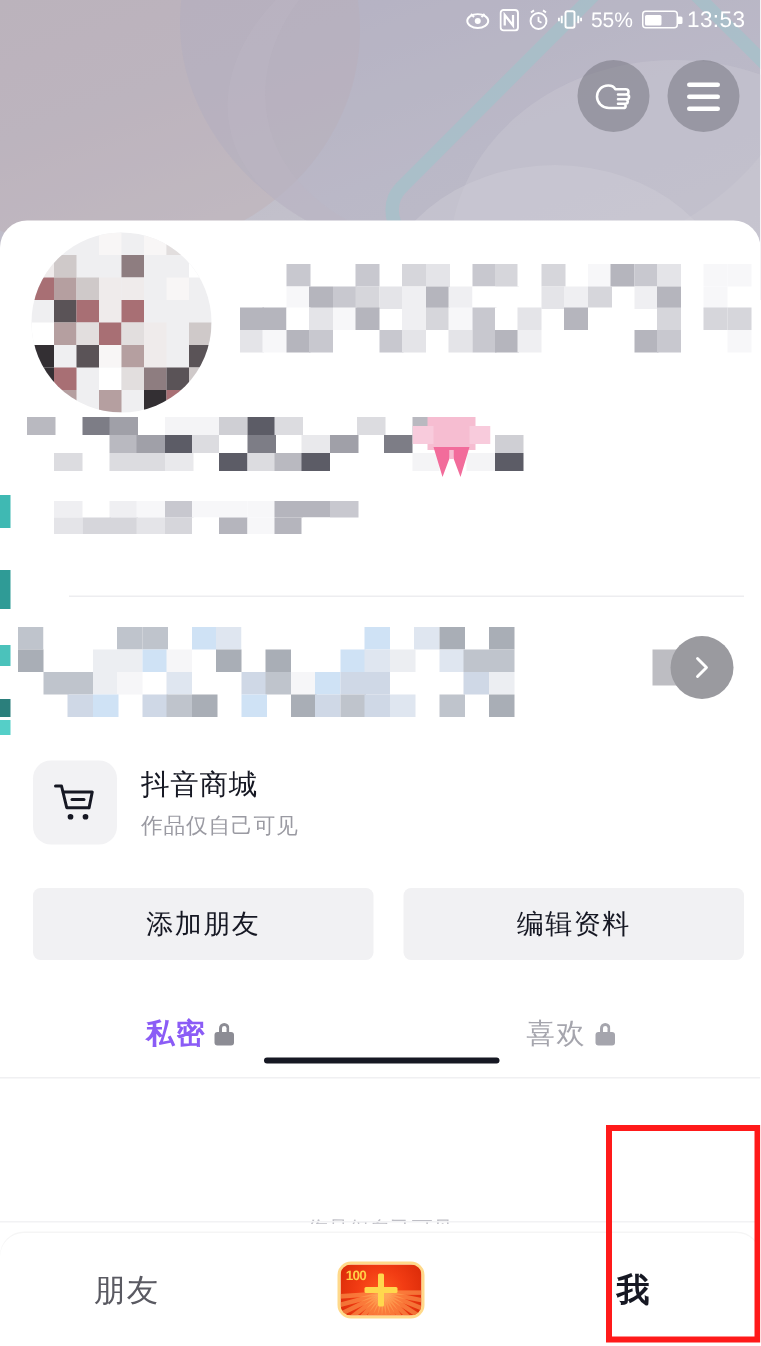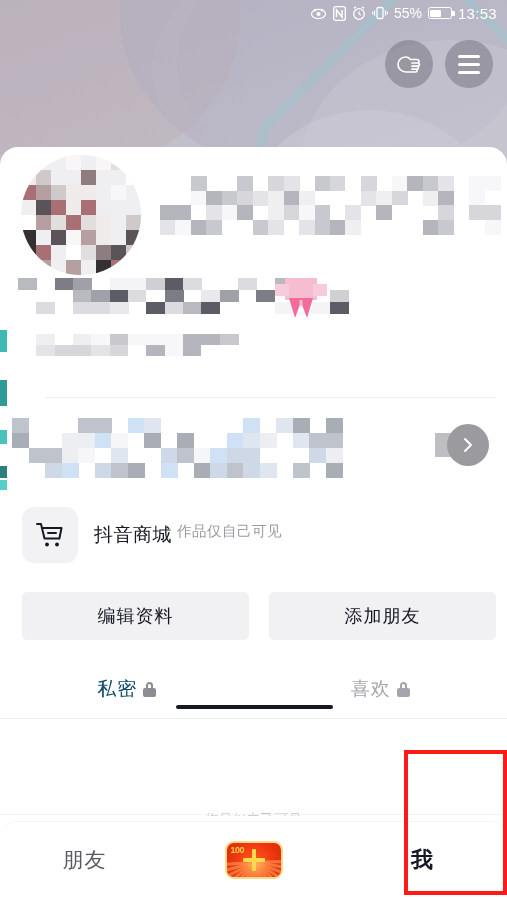--- a/index.html
+++ b/index.html
@@ -115,42 +115,42 @@
     position:absolute;right:52px;top:433px;width:20px;height:24px;
     background:#bdbdc2;z-index:8;
   }
 
   
   .mall{position:absolute;left:22px;top:507px;display:flex;align-items:center;gap:16px;z-index:8;}
   .mall-ic{
     width:56px;height:56px;border-radius:12px;background:#f2f2f4;
     display:flex;align-items:center;justify-content:center;
   }
-  .mall-txt{display:flex;flex-direction:row;gap:5px;}
+  .mall-txt{display:flex;flex-direction:column;gap:5px;}
   .mall-title{font-size:19px;color:#161823;font-weight:500;letter-spacing:.5px;}
   .mall-sub{font-size:14.5px;color:#9a9aa2;letter-spacing:.5px;}
 
   
   .actions{position:absolute;left:22px;top:592px;display:flex;gap:20px;z-index:8;}
   .abtn{
     width:227px;height:48px;border-radius:5px;background:#f1f1f3;
     display:flex;align-items:center;justify-content:center;
     font-size:18px;color:#161823;letter-spacing:1px;
   }
 
   
   .tabs{
     position:absolute;left:0;top:672px;width:507px;height:46px;
     display:flex;align-items:flex-start;z-index:8;
   }
   .tab{
     flex:1;display:flex;align-items:center;justify-content:center;gap:6px;
     font-size:19px;color:#a5a5ad;letter-spacing:1px;padding-top:4px;
   }
-  .tab.active{color:#0c4a6e;font-weight:normal;}
+  .tab.active{color:#8b5cf6;font-weight:bold;}
   .lock{display:inline-block;width:13px;height:15px;position:relative;}
   .lock i{
     position:absolute;left:0;bottom:0;width:13px;height:9px;
     background:#a5a5ad;border-radius:2px;
   }
   .lock b{
     position:absolute;left:3px;top:0;width:7px;height:8px;
     border:2px solid #a5a5ad;border-bottom:none;border-radius:4px 4px 0 0;
   }
   .tab.active .lock i{background:#8c8c94;}
@@ -547,22 +547,22 @@
         <circle cx="22" cy="23.5" r="1.9" fill="#161823"></circle>
       </svg>
     </div>
     <div class="mall-txt">
       <span class="mall-title">抖音商城</span>
       <span class="mall-sub">作品仅自己可见</span>
     </div>
   </div>
 
   <div class="actions">
+    <div class="abtn">添加朋友</div>
     <div class="abtn">编辑资料</div>
-    <div class="abtn">添加朋友</div>
   </div>
 
   <div class="tabs">
     <div class="tab active">
       <span>私密</span>
       <span class="lock">
           <b></b>
           <i></i>
         </span>
     </div>

